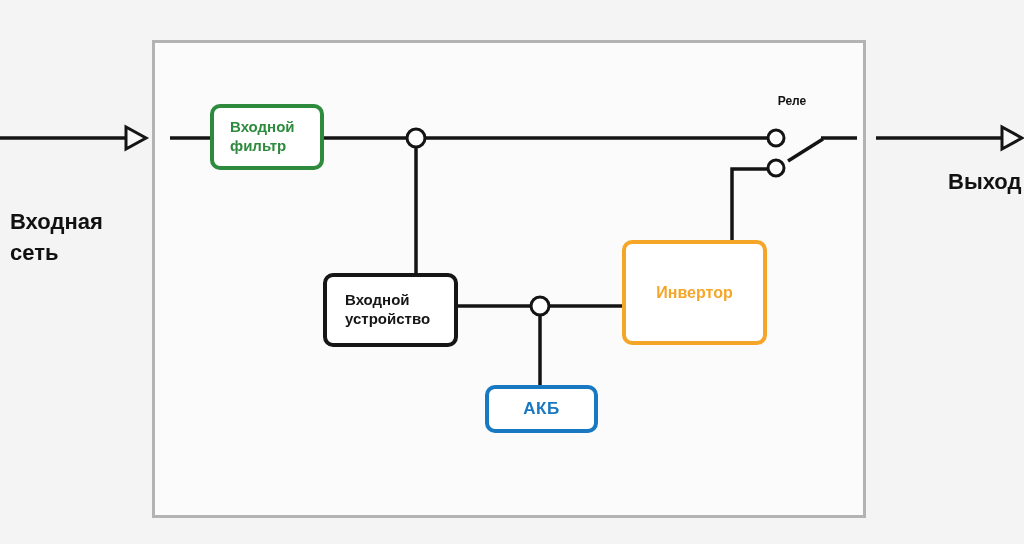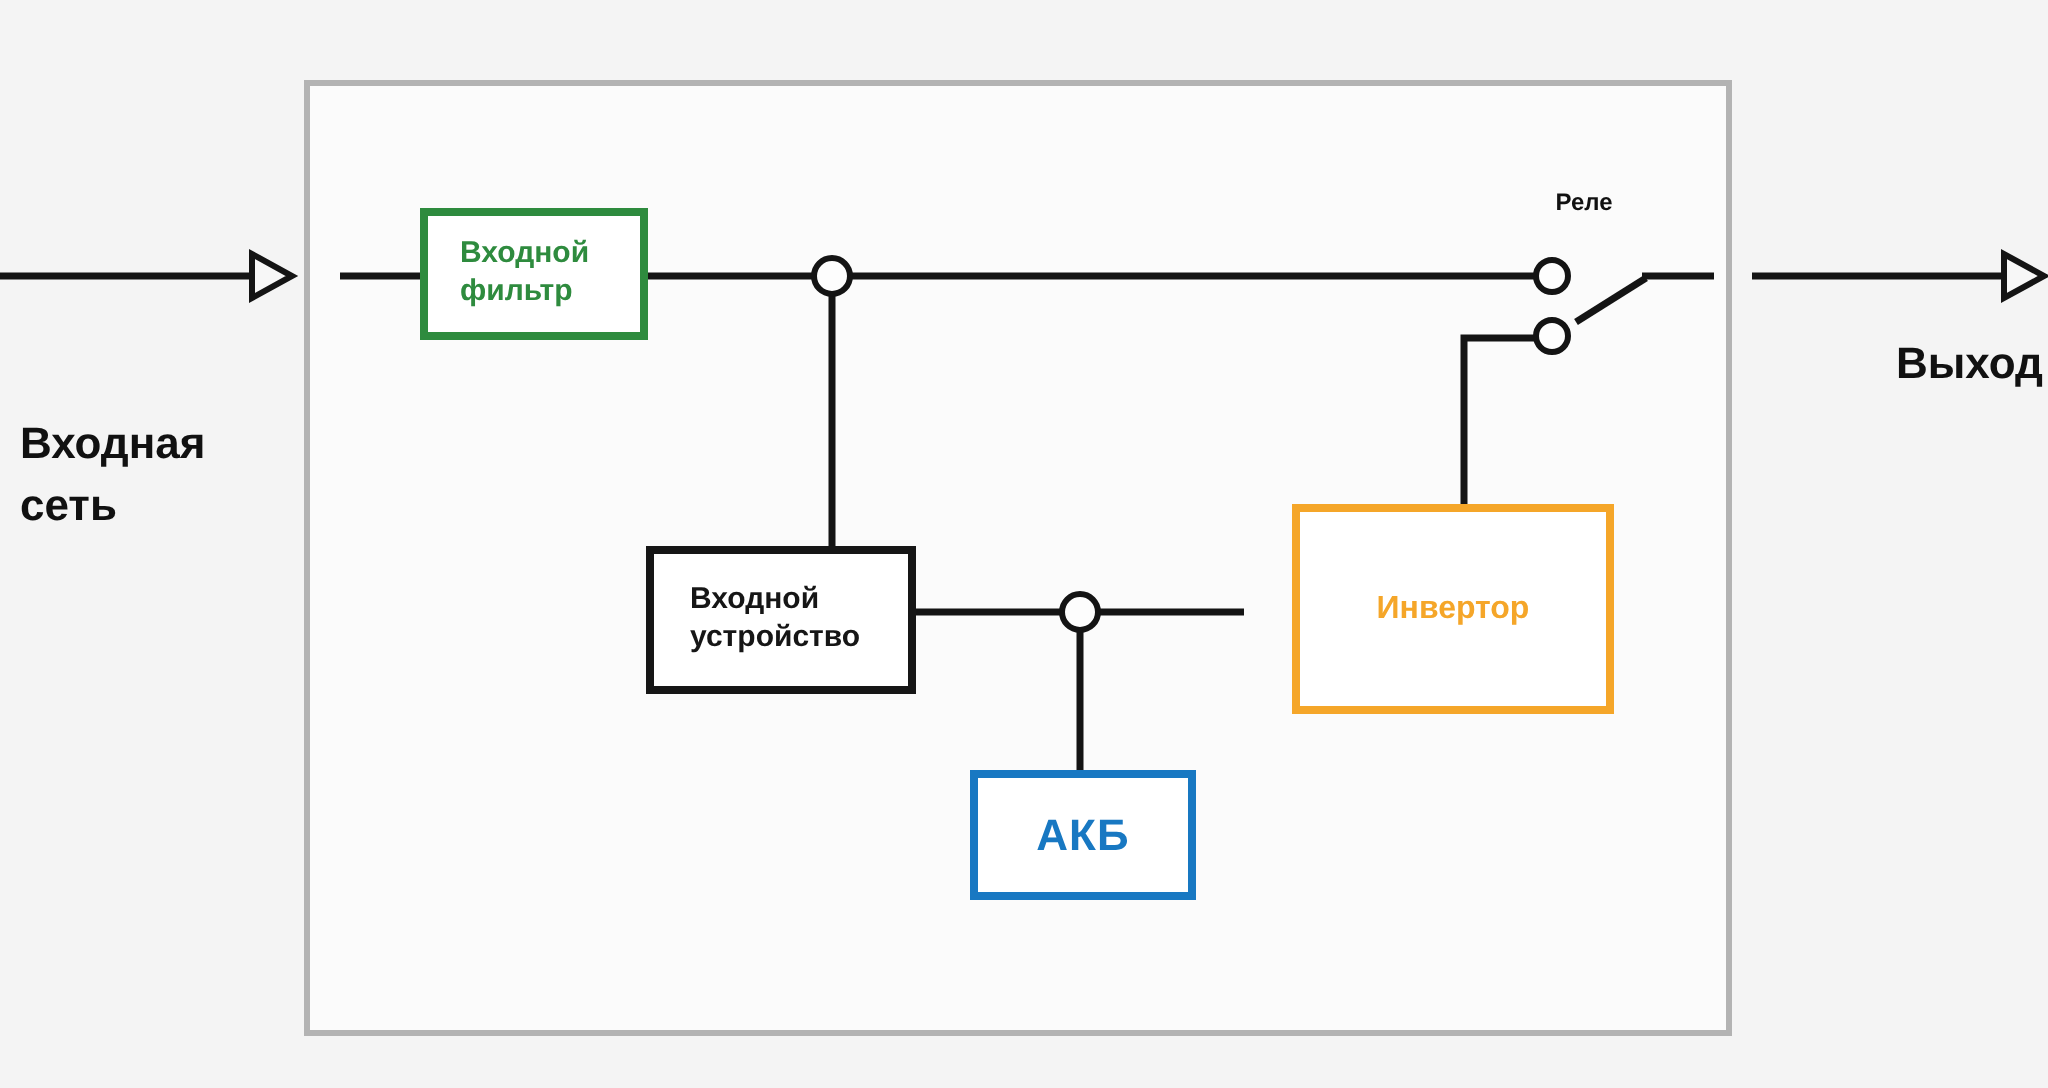--- a/index.html
+++ b/index.html
@@ -24,43 +24,42 @@
   .wire{stroke:var(--ink);stroke-width:3.5;fill:none;}
   .node{fill:#fdfdfd;stroke:var(--ink);stroke-width:3;}
   .arrowhead{fill:#f7f7f7;stroke:var(--ink);stroke-width:3;stroke-linejoin:miter;}
   .container-frame{
     position:absolute;left:152px;top:40px;width:714px;height:478px;
     border:3px solid var(--frame);background:var(--panel);z-index:1;
   }
   .block{
     position:absolute;z-index:3;background:var(--box_fill);
     display:flex;align-items:center;justify-content:center;
-    font-weight:bold;font-size:15px;line-height:1.25;
+    font-weight:bold;font-size:15px;line-height:1.25;border-radius:10px;
   }
   .block .block-label{display:block;}
   .block.filter{
     left:210px;top:104px;width:114px;height:66px;
     border:4px solid var(--green);color:var(--green);
     justify-content:flex-start;padding-left:16px;text-align:left;
   }
   .block.charger{
     left:323px;top:273px;width:135px;height:74px;
     border:4px solid #161616;color:#161616;
     justify-content:flex-start;padding-left:18px;text-align:left;
   }
   .block.battery{
-    left:485px;top:385px;width:113px;height:65px;
+    left:485px;top:385px;width:113px;height:48px;
     border:4px solid var(--blue);color:var(--blue);
-    font-size:22px;letter-spacing:.5px;
+    font-size:17px;letter-spacing:.5px;
   }
   .block.inverter{
-    left:622px;top:252px;width:161px;height:105px;
+    left:622px;top:240px;width:145px;height:105px;
     border:4px solid var(--orange);color:var(--orange);
     font-size:16px;
-    margin-left:24px;
   }
   .io-label{
     position:absolute;z-index:4;color:#111;font-weight:bold;
     font-size:22px;line-height:31px;
   }
   .io-label.input{left:10px;top:162px;width:140px;margin-top:44px;}
   .io-label.output{left:948px;top:166px;}
   .relay-label{
     position:absolute;z-index:4;left:792px;top:94px;transform:translateX(-50%);
     color:#111;font-weight:bold;font-size:12px;

